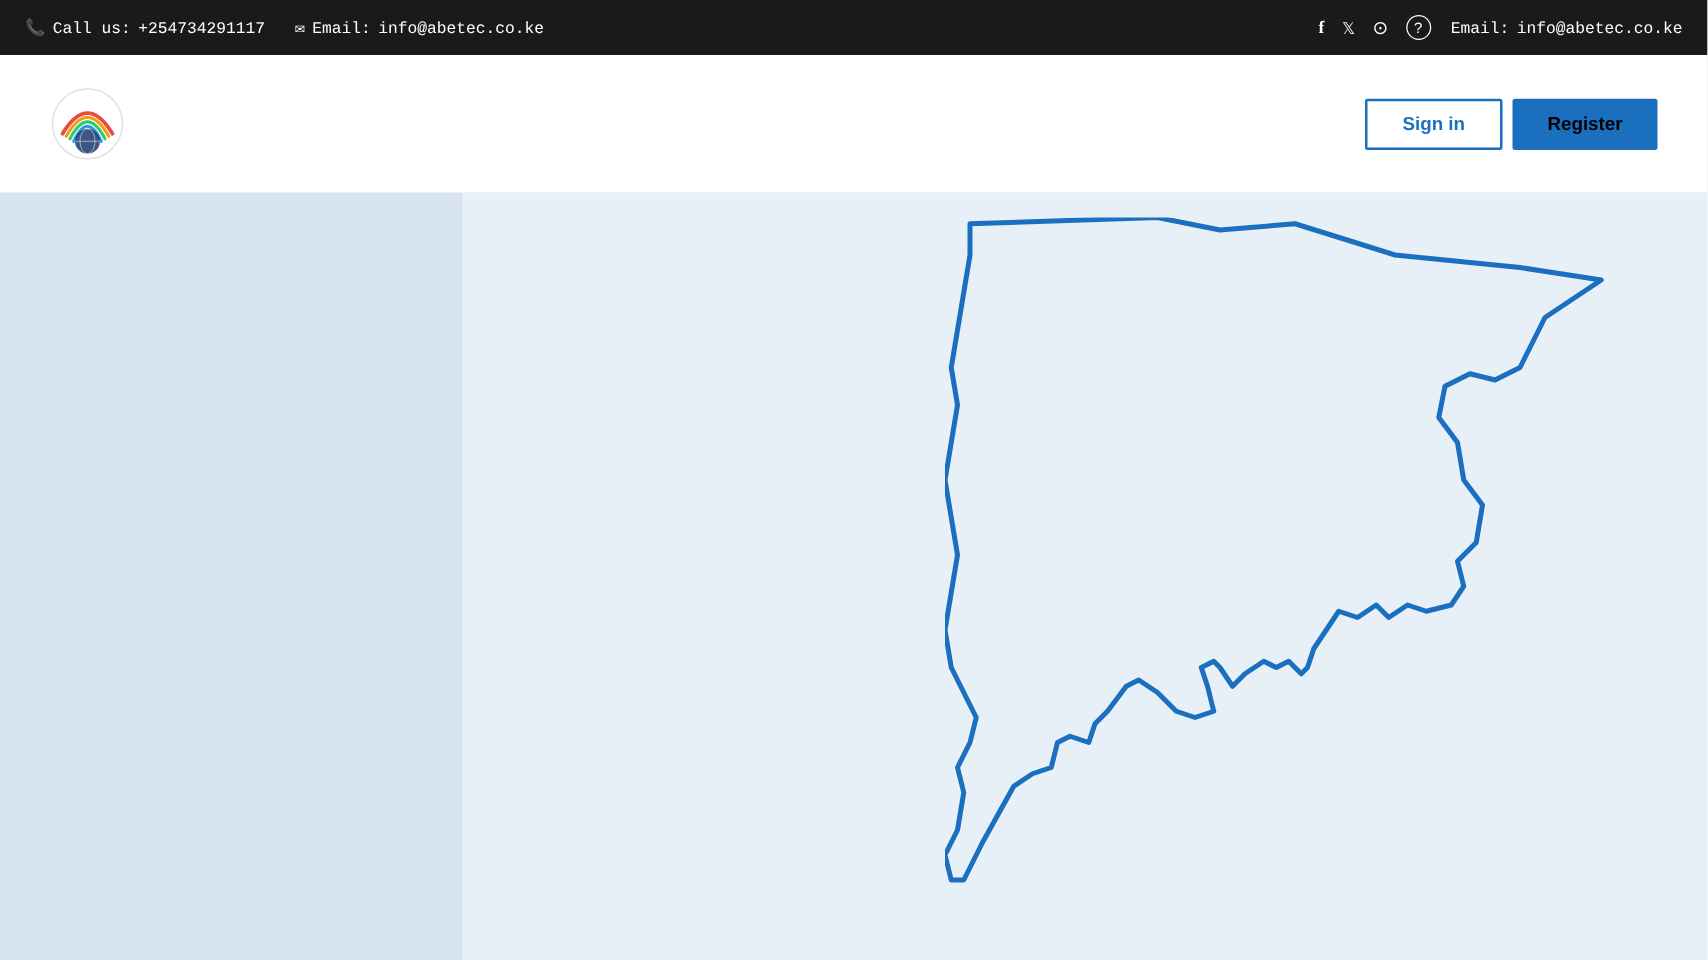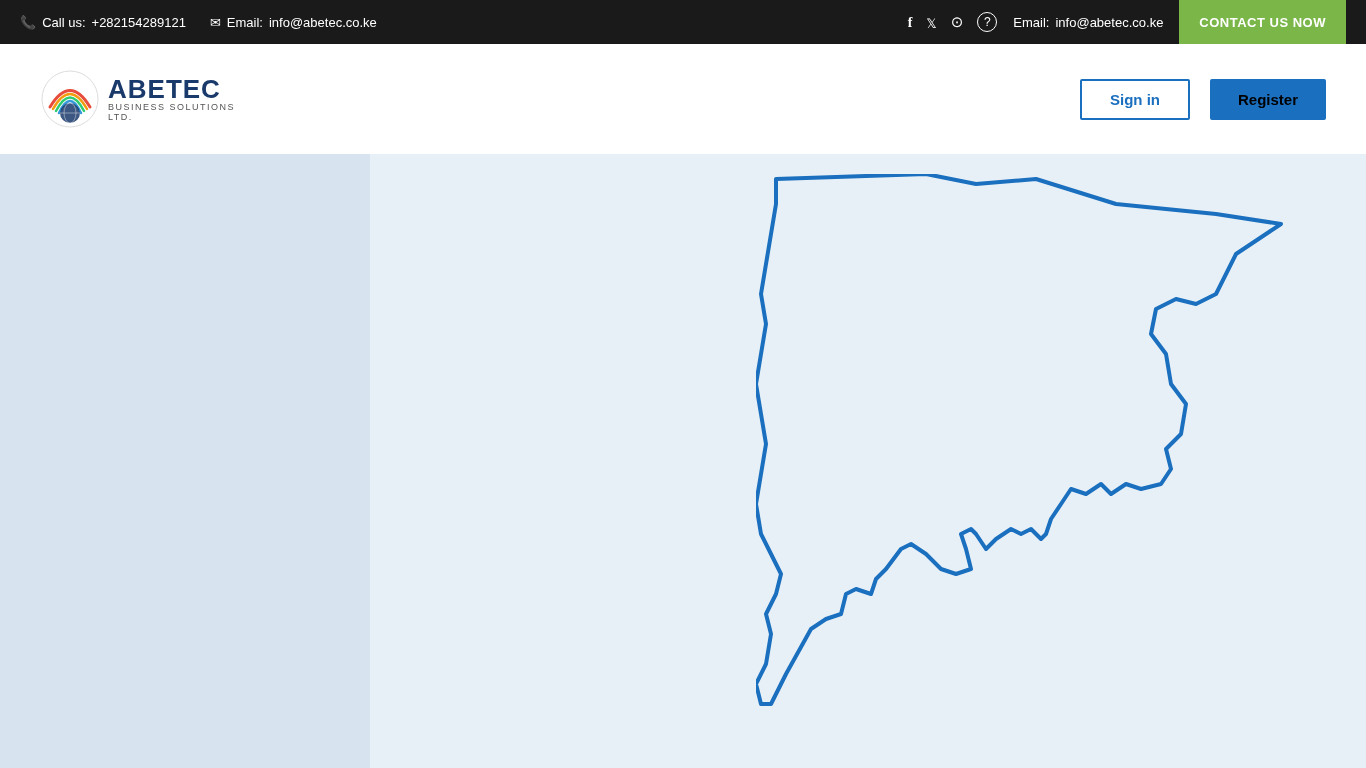--- a/index.html
+++ b/index.html
@@ -18,20 +18,21 @@
     }
     .top-bar-left {
       display: flex;
       align-items: center;
       gap: 24px;
     }
     .top-bar-contact {
       display: flex;
       align-items: flex-end;
       gap: 6px;
+      font-family: Liberation Mono, monospace;
     }
     .top-bar-right {
       display: flex;
       align-items: center;
       gap: 16px;
     }
     .top-bar-social {
       display: flex;
       align-items: center;
       gap: 14px;
@@ -113,21 +114,21 @@
       font-size: 15px;
       color: #333;
       cursor: pointer;
     }
     .nav-links a.active {
       color: #1a6fbf;
       font-weight: 600;
     }
     .nav-buttons {
       display: flex;
-      gap: 20px;
+      gap: 8px;
     }
     .sign-in-btn {
       border: 2px solid #1a6fbf;
       background: #fff;
       color: #1a6fbf;
       padding: 10px 28px;
       font-size: 15px;
       font-weight: 600;
       cursor: pointer;
       border-radius: 2px;
@@ -174,63 +175,57 @@
     .ig-icon::before { content: "⊙"; font-size: 15px; }
   </style>
 </head>
 <body>
 
 <div class="top-bar">
   <div class="top-bar-left">
     <div class="top-bar-contact">
       <span class="phone-icon"></span>
       <span>Call us:</span>
-      <span>+282154289121</span>
+      <span>+254734291117</span>
     </div>
     <div class="top-bar-contact">
       <span class="mail-icon"></span>
       <span>Email:</span>
       <span>info@abetec.co.ke</span>
     </div>
   </div>
   <div class="top-bar-right">
     <div class="top-bar-social">
       <span class="social-icon fb-icon"></span>
       <span class="social-icon tw-icon"></span>
       <span class="social-icon ig-icon"></span>
       <span class="help-icon">?</span>
     </div>
     <div class="top-bar-contact">
       <span>Email:</span>
       <span>info@abetec.co.ke</span>
     </div>
-    <div class="contact-us-btn">CONTACT US NOW</div>
   </div>
 </div>
 
 <nav class="navbar">
   <div class="logo-area">
 
     <svg class="logo-icon" viewBox="0 0 60 60" xmlns="http://www.w3.org/2000/svg">
       <circle cx="30" cy="30" r="28" fill="#fff" stroke="#ddd" stroke-width="1"></circle>
 
       <path d="M10 38 Q30 5 50 38" fill="none" stroke="#e74c3c" stroke-width="3" stroke-linecap="round"></path>
       <path d="M13 40 Q30 10 47 40" fill="none" stroke="#f39c12" stroke-width="2.5" stroke-linecap="round"></path>
       <path d="M16 42 Q30 15 44 42" fill="none" stroke="#2ecc71" stroke-width="2.5" stroke-linecap="round"></path>
       <path d="M19 44 Q30 20 41 44" fill="none" stroke="#3498db" stroke-width="2.5" stroke-linecap="round"></path>
 
       <circle cx="30" cy="44" r="10" fill="#1a3a6b" opacity="0.85"></circle>
       <ellipse cx="30" cy="44" rx="6" ry="10" fill="none" stroke="#fff" stroke-width="0.8" opacity="0.5"></ellipse>
       <line x1="20" y1="44" x2="40" y2="44" stroke="#fff" stroke-width="0.8" opacity="0.5"></line>
     </svg>
-    <div class="logo-text">
-      <span class="logo-abetec">ABETEC</span>
-      <span class="logo-subtitle">BUSINESS SOLUTIONS</span>
-      <span class="logo-subtitle">LTD.</span>
-    </div>
   </div>
 
 
   <div class="nav-buttons">
     <button class="sign-in-btn">Sign in</button>
     <button class="register-btn">Register</button>
   </div>
 </nav>
 
 <div class="hero">

